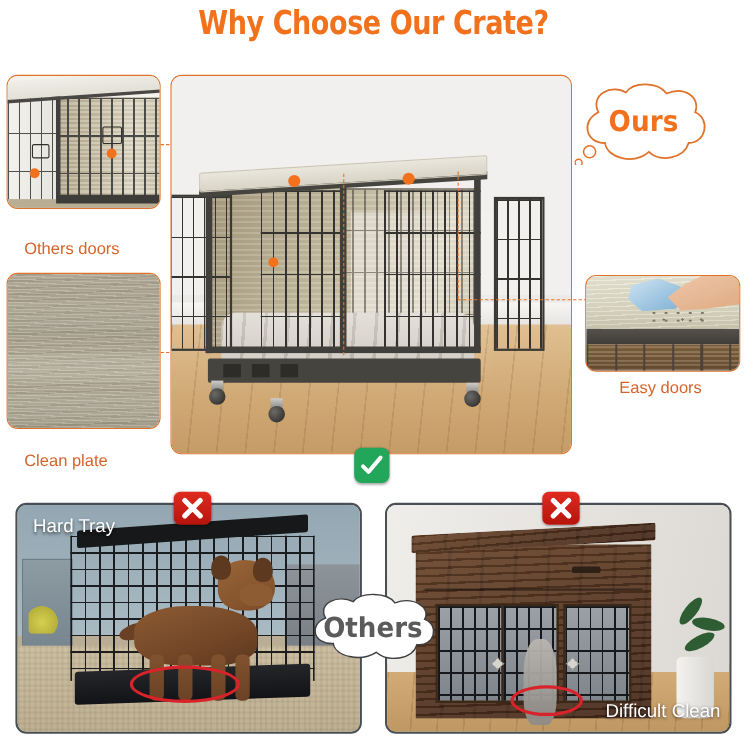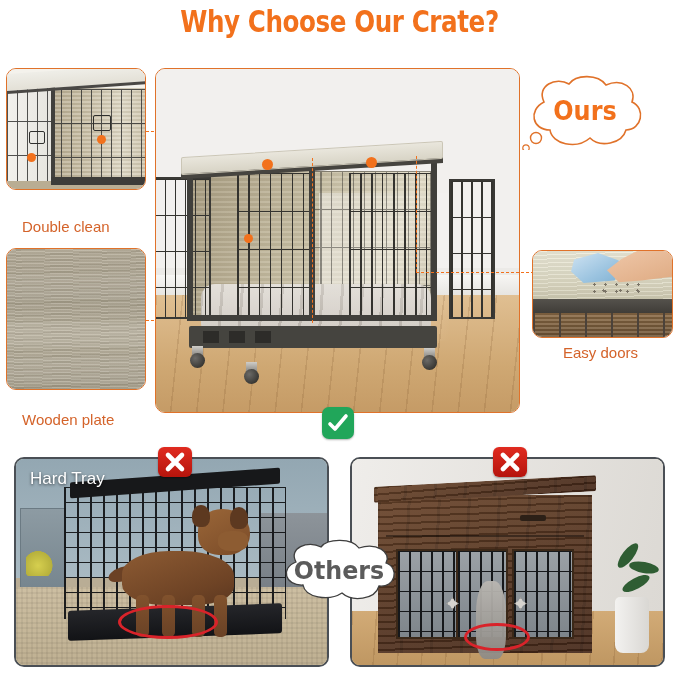--- a/index.html
+++ b/index.html
@@ -485,33 +485,33 @@
     </div>
     <div class="dd-frame"></div>
     <div class="dd-base"></div>
     <div class="dd-top"></div>
     <div class="latch" style="left:22px;top:62px;width:16px;height:13px;"></div>
     <div class="latch" style="left:86px;top:46px;width:18px;height:16px;"></div>
     <div class="dot" style="left:20px;top:84px;"></div>
     <div class="dot" style="left:90px;top:66px;"></div>
   </div>
 </div>
-<div class="cap" style="left:22px;top:218px;">Double clean</div>
+<div class="cap" style="left:22px;top:218px;">Others doors</div>
 
 <div class="dash-h" style="left:146px;top:131px;width:142px;"></div>
 <div class="dash-v" style="left:246px;top:131px;height:105px;"></div>
 
 <div class="panel" id="p-wood">
   <div class="wood-tex">
     <div class="wood-band" style="top:18%"></div>
     <div class="wood-band" style="top:52%"></div>
     <div class="wood-band" style="top:78%"></div>
   </div>
 </div>
-<div class="cap" style="left:22px;top:411px;">Wooden plate</div>
+<div class="cap" style="left:22px;top:411px;">Clean plate</div>
 
 <div class="dash-h" style="left:146px;top:320px;width:212px;"></div>
 
 <div class="panel" id="p-main">
   <div class="room">
     <div class="room-base"></div>
     <div class="room-floor"></div>
 
     <div class="crate">
       <div class="crate-interior">
@@ -650,20 +650,21 @@
       </div>
       <div class="or-top rustic"></div>
     </div>
 
     <div class="or-plantpot"></div>
     <div class="or-leaf" style="right:12px;bottom:76px;transform:rotate(-28deg);"></div>
     <div class="or-leaf" style="right:4px;bottom:92px;transform:rotate(10deg);"></div>
     <div class="or-leaf" style="right:20px;bottom:104px;transform:rotate(-52deg);"></div>
 
     <div class="rring" style="left:112px;top:164px;width:66px;height:28px;"></div>
+    <div class="wlabel" style="right:8px;bottom:8px;">Difficult Clean</div>
   </div>
 </div>
 <div class="xbadge" style="left:493px;top:447px;">
   <svg width="24" height="24" viewBox="0 0 24 24">
     <path d="M5 5 L19 19 M19 5 L5 19" fill="none" stroke="#ffffff" stroke-width="4.6" stroke-linecap="round"></path>
   </svg>
 </div>
 
 <div id="others">
   <svg width="126" height="64" viewBox="0 0 126 64">

